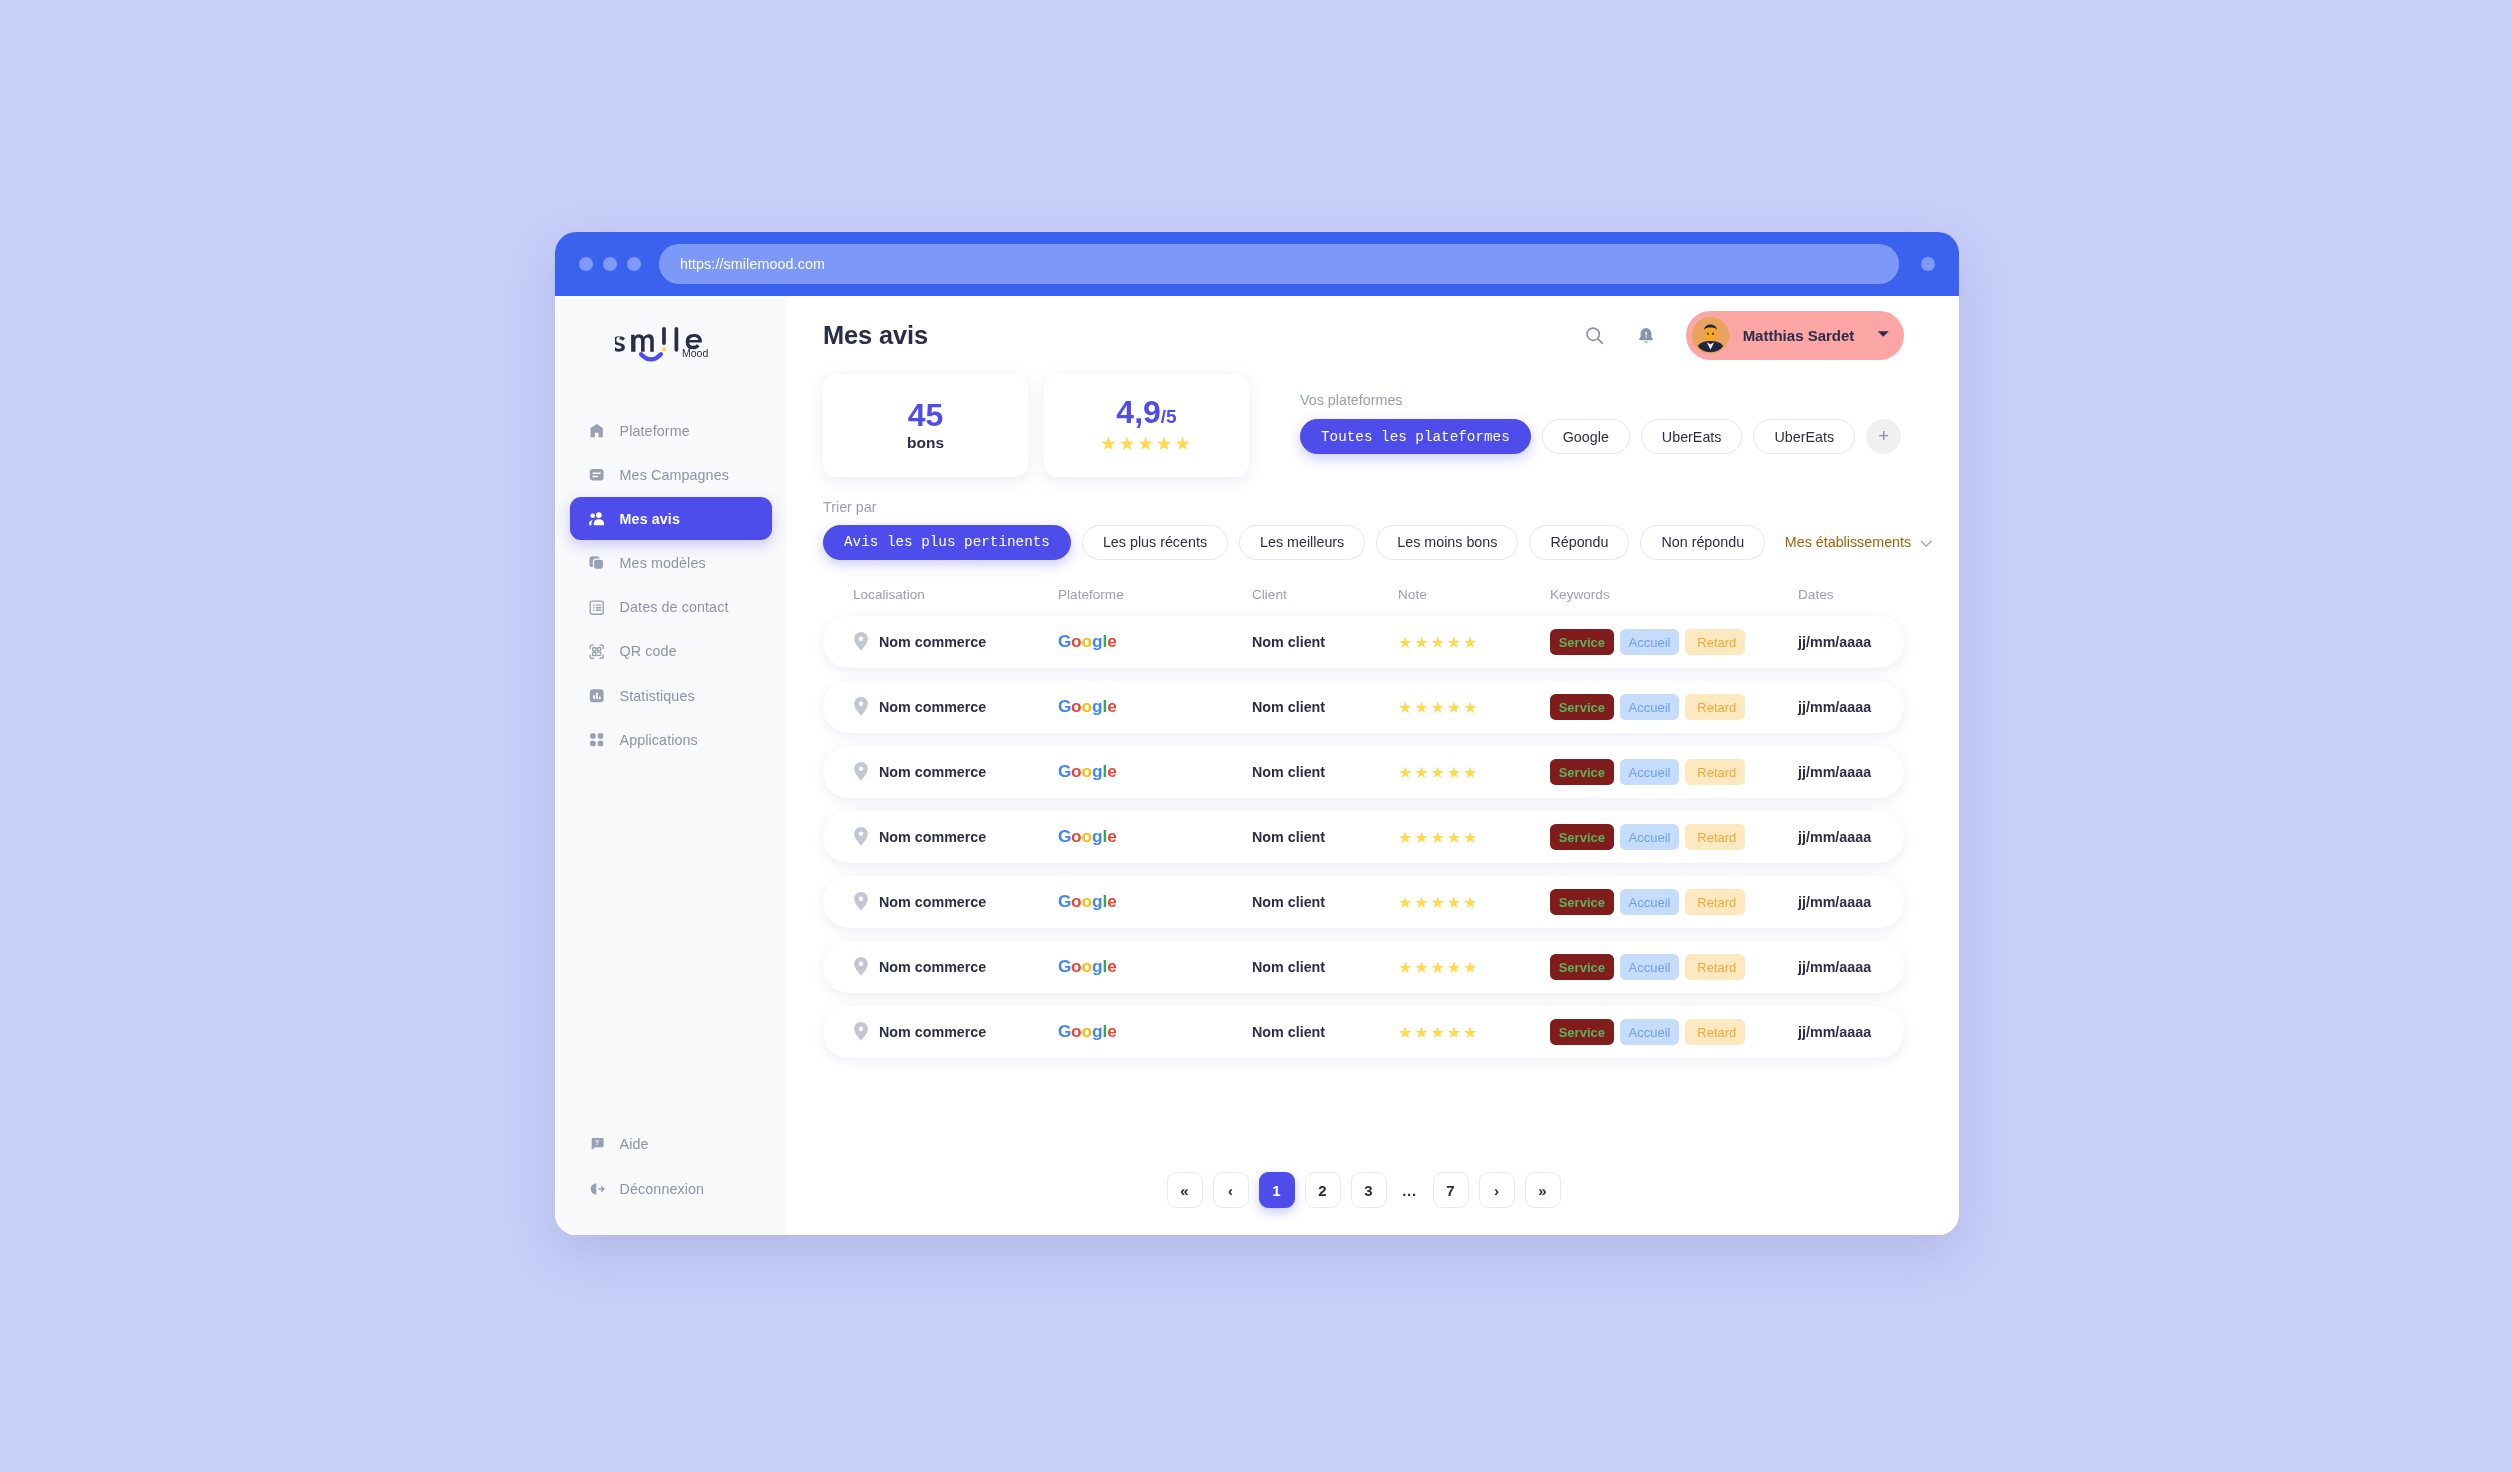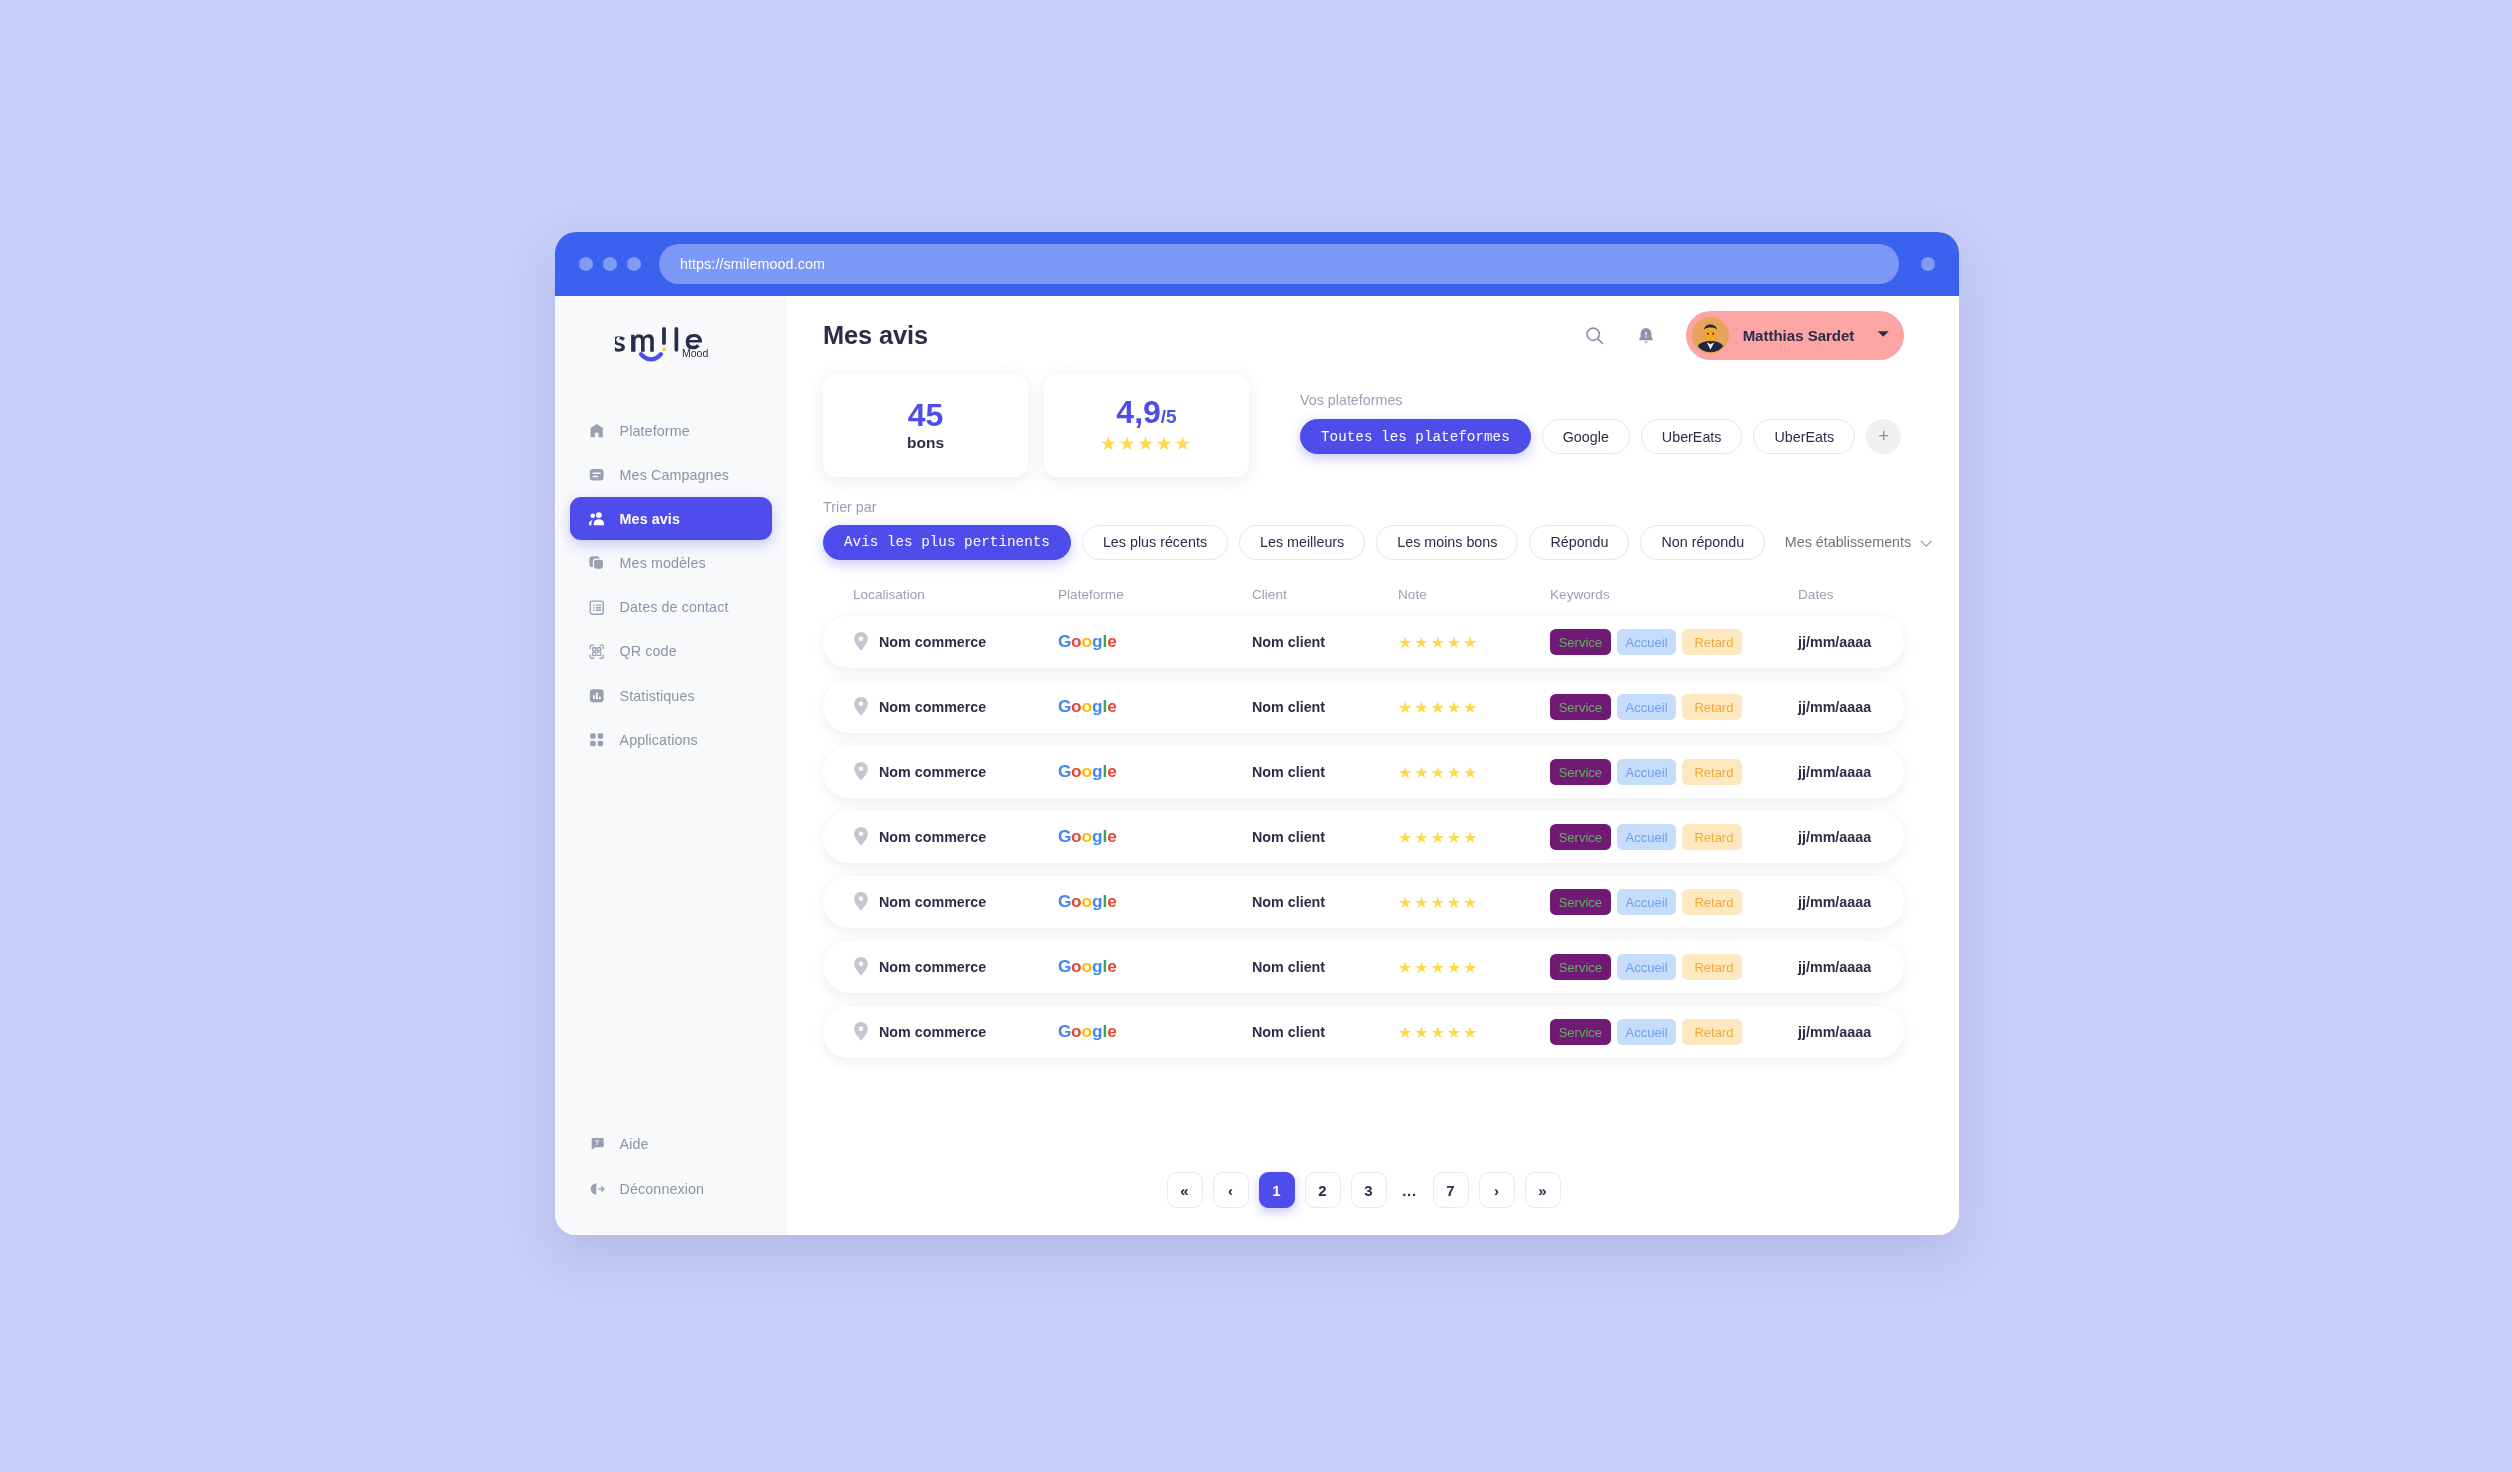--- a/index.html
+++ b/index.html
@@ -193,21 +193,21 @@
     color: #8d93a6; font-size: 18.6px; line-height: 1;
     cursor: pointer; flex: 0 0 auto;
   }
 
   
   #sort-block { margin-top: 22px; flex: 0 0 auto; }
   #sort-label { font-size: 14.3px; color: #9aa0b4; margin-bottom: 10px; }
   #sort-chips { display: flex; align-items: center; gap: 11px; }
   #mes-etablissements {
     display: flex; align-items: center; gap: 8.7px;
-    font-size: 14.3px; color: #737373; margin-left: 8.7px; cursor: pointer;
+    font-size: 14.3px; color: #a16207; margin-left: 8.7px; cursor: pointer;
     white-space: nowrap;
   }
 
   
   #table-wrap { margin-top: 21px; flex: 1 1 auto; min-height: 0; }
   #table-head {
     display: flex;
     align-items: center;
     padding: 0 30px;
     height: 27px;
@@ -236,21 +236,21 @@
   .loc-name { font-size: 14.3px; color: #2b2d48; font-weight: 600; white-space: nowrap; }
   .client-name { font-size: 14.3px; color: #2b2d48; font-weight: 600; white-space: nowrap; }
   .row-stars { color: #ffd84d; font-size: 16px; letter-spacing: 1.9px; }
   .kw-wrap { display: flex; gap: 6.2px; }
   .kw {
     font-size: 13px;
     padding: 5.6px 8.7px;
     border-radius: 5.6px;
     white-space: nowrap;
   }
-  .kw-service { background: #701a75; color: #5cb25a; }
+  .kw-service { background: #7f1d1d; color: #5cb25a; font-weight: bold; }
   .kw-accueil { background: #c6dcfb; color: #6f9ff0; }
   .kw-retard  { background: #fde8bf; color: #f0a93a; padding-left: 12px; }
   .row-date { font-size: 14.3px; color: #2b2d48; font-weight: 600; }
 
   
   #pagination {
     display: flex;
     justify-content: center;
     align-items: center;
     gap: 10px;

